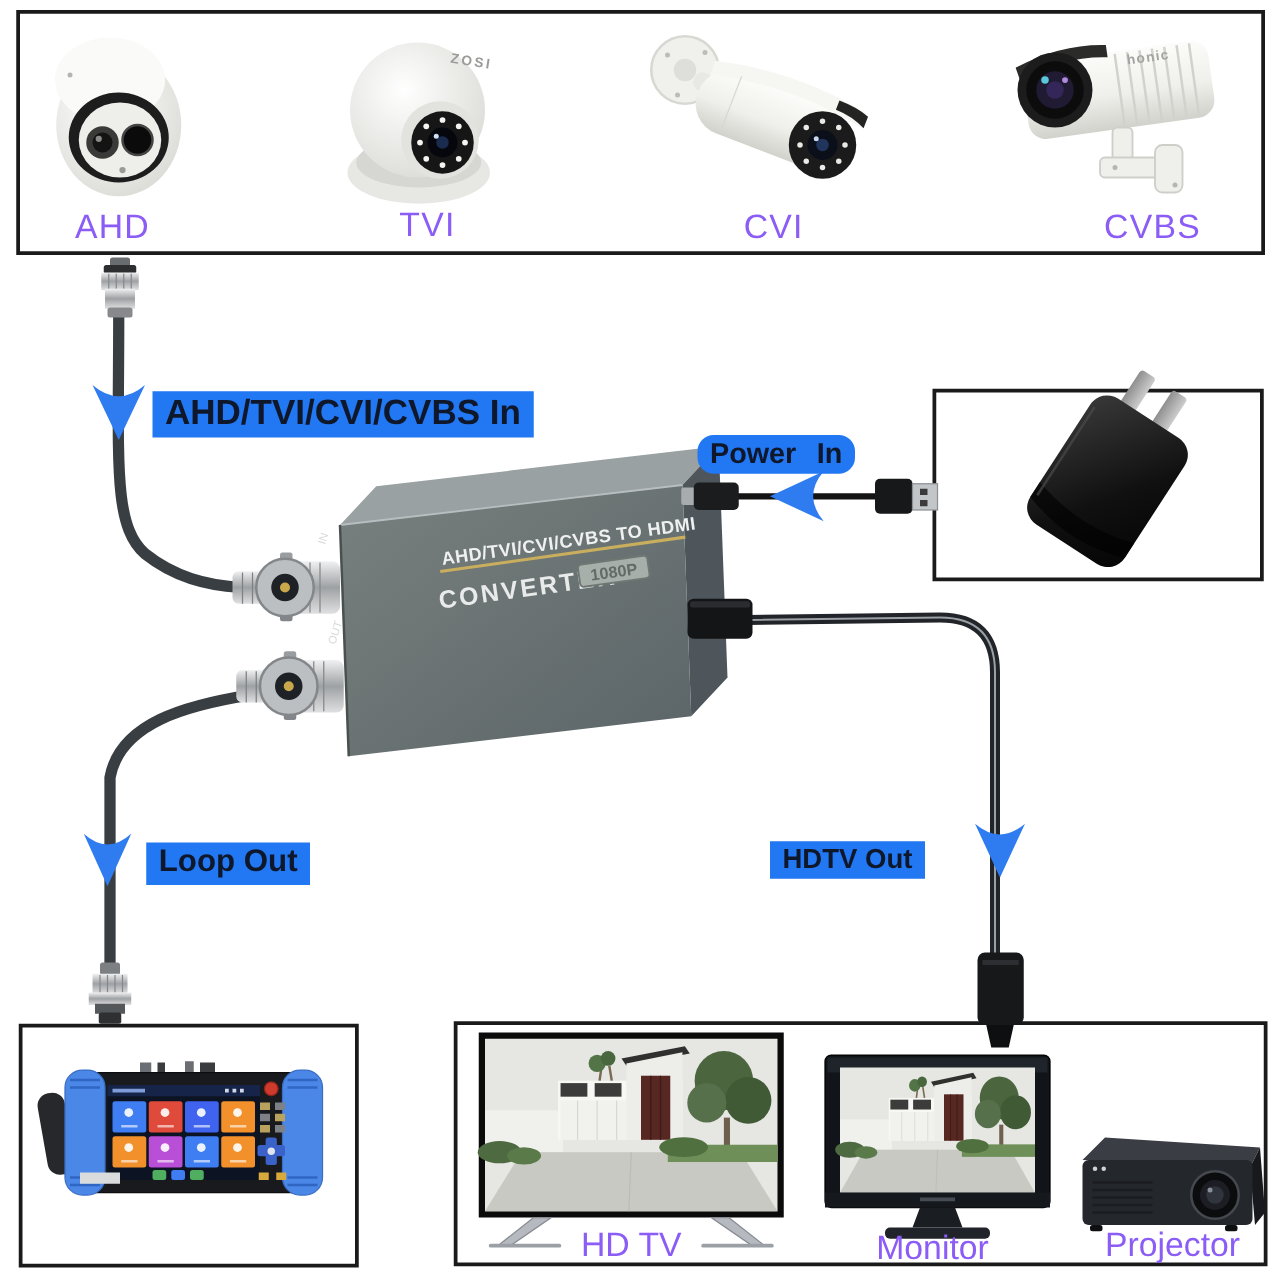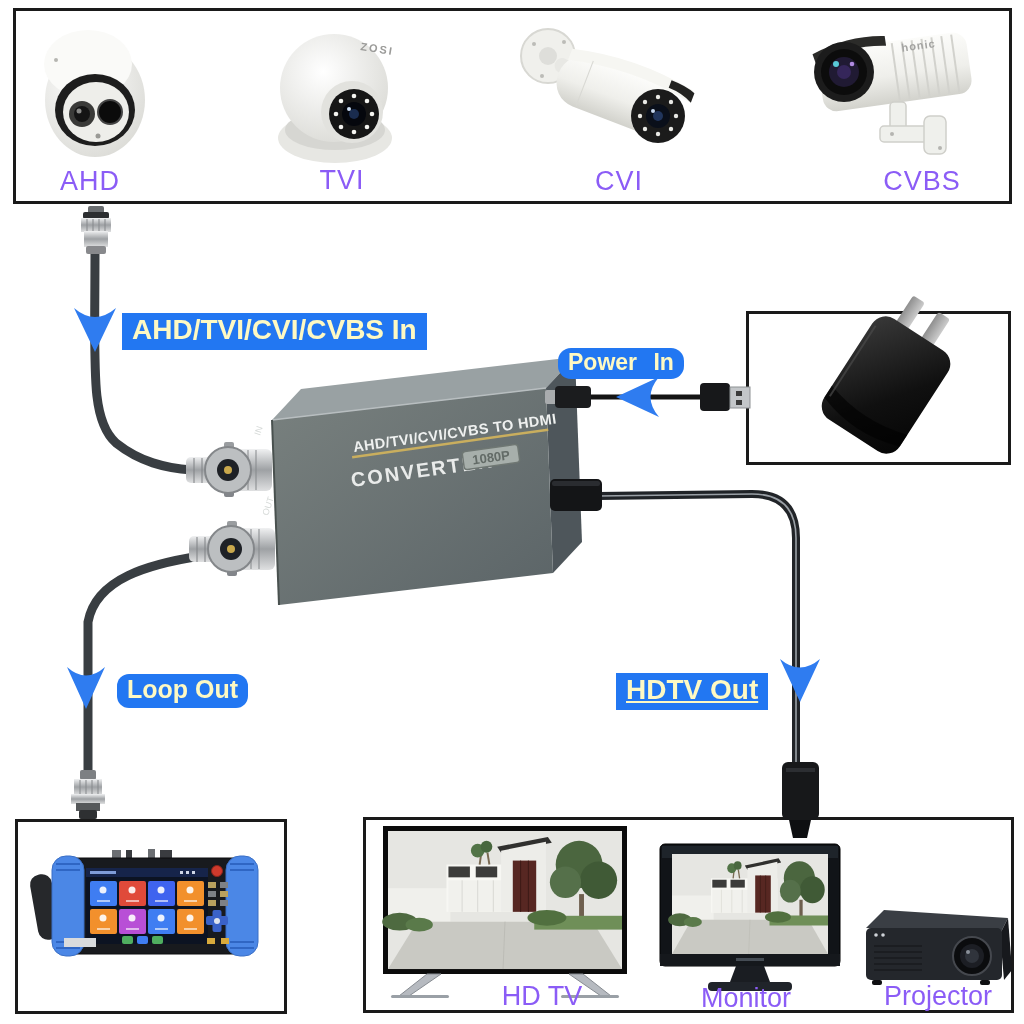--- a/index.html
+++ b/index.html
@@ -4,21 +4,21 @@
 <style>
   html,body{margin:0;padding:0;background:#fff;}
   #canvas{position:relative;width:1024px;height:1024px;background:#fff;overflow:hidden;
           font-family:"Liberation Sans",sans-serif;}
   #gfx{position:absolute;left:0;top:0;}
   svg text{font-family:"Liberation Sans",sans-serif;}
   .lbl{position:absolute;color:#8b5cf6;white-space:nowrap;}
   .center{transform:translateX(-50%);}
   .cam-label{font-size:27px;letter-spacing:1px;}
   .dev-label{font-size:27px;}
-  .blabel{position:absolute;background:var(--label_blue);color:#fef9c3;font-weight:bold;
+  .blabel{position:absolute;background:var(--label_blue);color:#0f172a;font-weight:bold;
           padding:2px 10px 4px 10px;white-space:nowrap;line-height:1.1;}
 </style>
 </head>
 <body>
 
 <div id="canvas">
 
 <svg id="gfx" width="1024" height="1024" viewBox="0 0 1024 1024">
   <defs>
     <radialGradient id="camBody" cx="40%" cy="35%" r="75%">
@@ -416,20 +416,20 @@
   <path d="M 659 377 L 616 397 L 659 417 Q 642 397 659 377 Z" fill="var(--arrow_blue)"></path>
 </svg>
 
 <div class="lbl cam-label center" style="left:90px;top:166px;">AHD</div>
 <div class="lbl cam-label center" style="left:342px;top:165px;">TVI</div>
 <div class="lbl cam-label center" style="left:619px;top:166px;">CVI</div>
 <div class="lbl cam-label center" style="left:906px;top:166px;margin-left:16px;">CVBS</div>
 
 <div class="blabel" style="left:122px;top:313px;font-size:28px;">AHD/TVI/CVI/CVBS In</div>
 <div class="blabel" style="left:558px;top:348px;font-size:23px;word-spacing:10px;border-radius:13px;">Power In</div>
-<div class="blabel" style="left:117px;top:674px;font-size:25px;border-radius:12px;">Loop Out</div>
-<div class="blabel" style="left:616px;top:673px;font-size:28px;text-decoration:underline;">HDTV Out</div>
-
-<div class="lbl dev-label center" style="left:505px;top:981px;margin-left:37px;">HD TV</div>
+<div class="blabel" style="left:117px;top:674px;font-size:25px;">Loop Out</div>
+<div class="blabel" style="left:616px;top:673px;font-size:22px;">HDTV Out</div>
+
+<div class="lbl dev-label center" style="left:505px;top:981px;">HD TV</div>
 <div class="lbl dev-label center" style="left:746px;top:983px;">Monitor</div>
 <div class="lbl dev-label center" style="left:938px;top:981px;">Projector</div>
 
 </div>
 
 </body></html>

